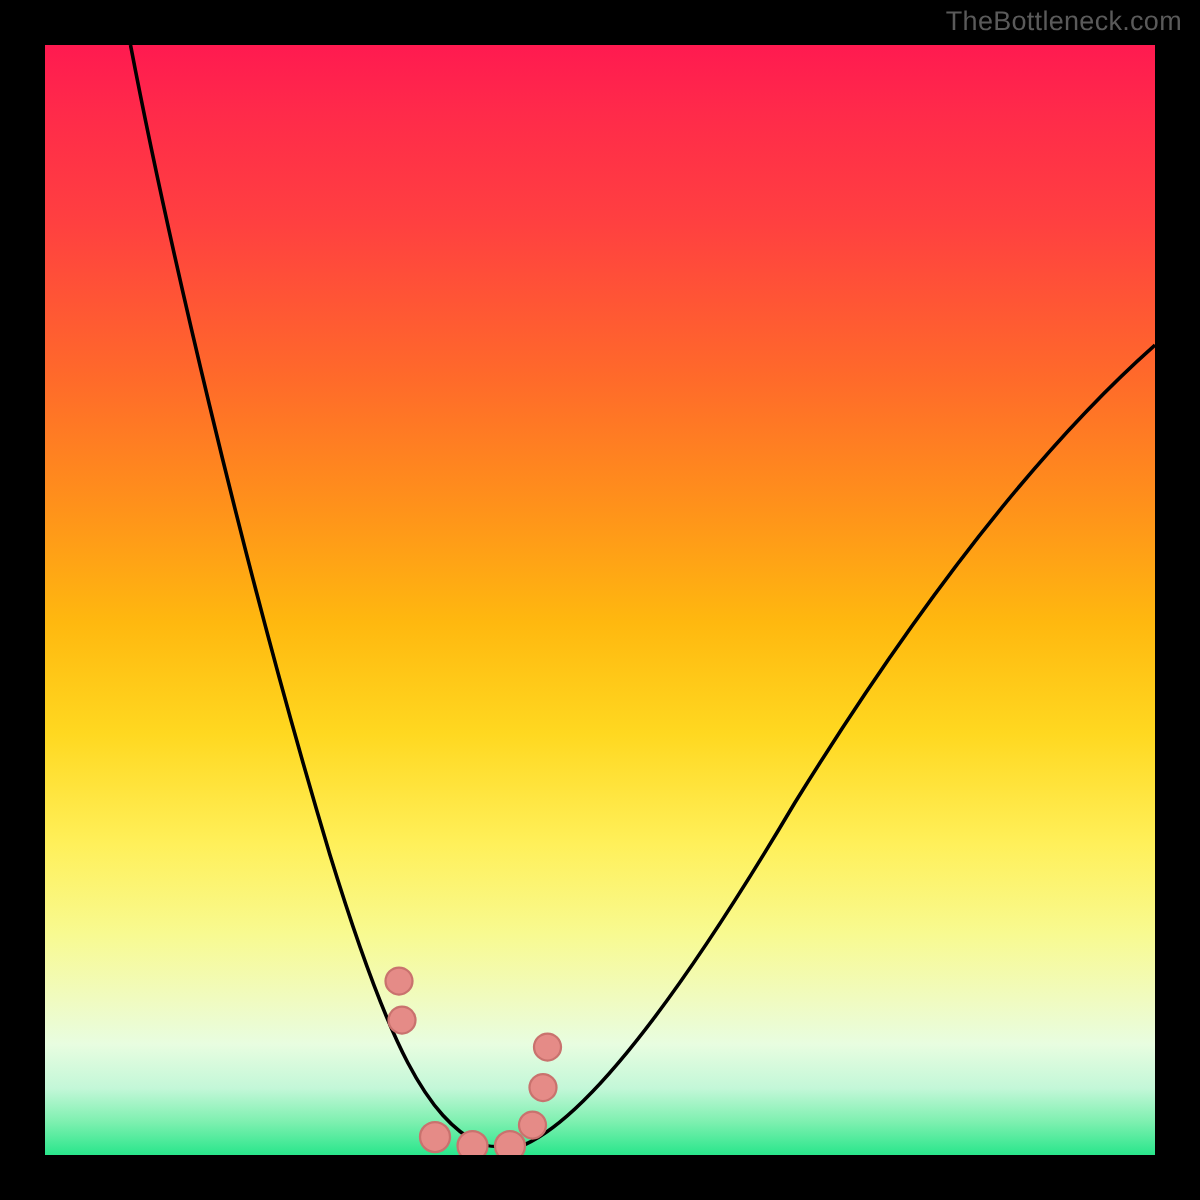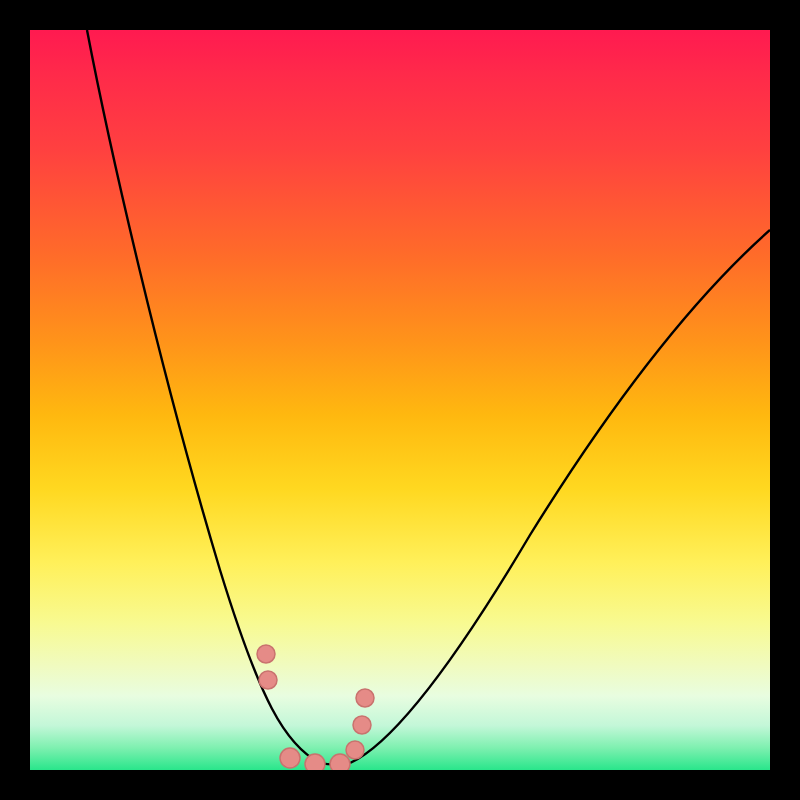--- a/index.html
+++ b/index.html
@@ -56,20 +56,21 @@
     left: 0;
     top: 0;
     width: 740px;
     height: 740px;
   }
 </style>
 </head>
 <body>
 
 <div class="frame">
+  <div class="watermark">TheBottleneck.com</div>
   <div class="plot">
     <svg class="curves" viewBox="0 0 740 740">
       <path d="M 57 0
                C 80 120, 130 340, 190 540
                C 230 670, 255 715, 290 733" fill="none" stroke="#000" stroke-width="2.4"></path>
       <path d="M 320 733
                C 360 715, 420 640, 500 505
                C 590 360, 670 262, 740 200" fill="none" stroke="#000" stroke-width="2.4"></path>
       <path d="M 290 733 Q 305 736 320 733" fill="none" stroke="#000" stroke-width="2.2"></path>
 

